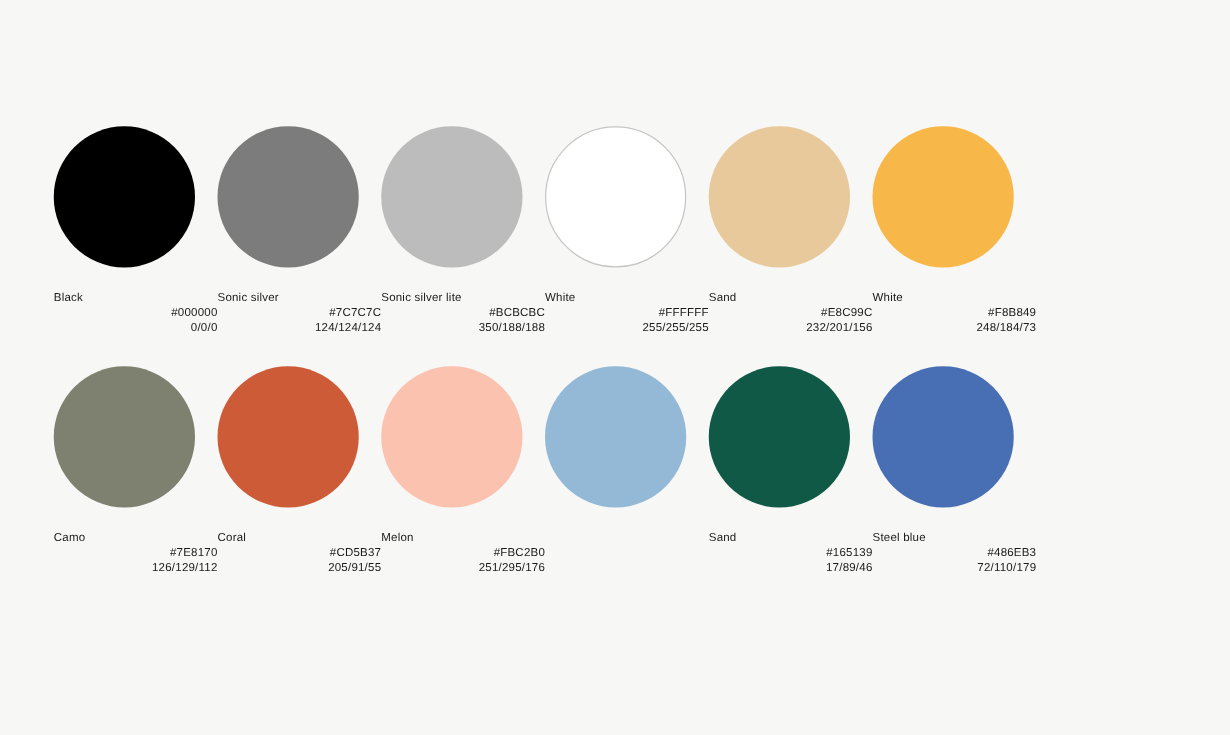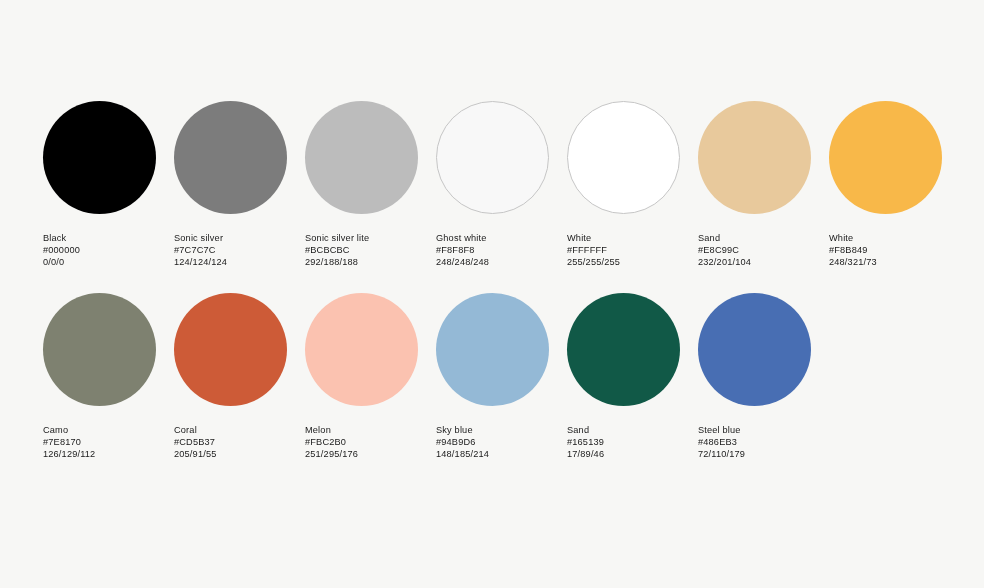--- a/index.html
+++ b/index.html
@@ -57,23 +57,25 @@
     line-height: 12.2px;
     letter-spacing: 0.18px;
     color: #1a1a1a;
     white-space: nowrap;
   }
   .swatch-name {
     font-weight: 400;
   }
   .swatch-hex {
     font-weight: 400;
+    text-align: right;
   }
   .swatch-rgb {
     font-weight: 400;
+    text-align: right;
   }
 </style>
 </head>
 <body style="background: rgb(247, 247, 245);">
 
 <div id="palette-board">
   <div class="swatch-row" id="swatch-row-1">
       <div class="swatch-cell">
         <div class="swatch-circle" style="background: rgb(0, 0, 0);"></div>
         <div class="swatch-meta">
@@ -88,53 +90,45 @@
           <span class="swatch-line swatch-name">Sonic silver</span>
           <span class="swatch-line swatch-hex">#7C7C7C</span>
           <span class="swatch-line swatch-rgb">124/124/124</span>
         </div>
       </div>
       <div class="swatch-cell">
         <div class="swatch-circle" style="background: rgb(188, 188, 188);"></div>
         <div class="swatch-meta">
           <span class="swatch-line swatch-name">Sonic silver lite</span>
           <span class="swatch-line swatch-hex">#BCBCBC</span>
-          <span class="swatch-line swatch-rgb">292/188/188</span>
-        </div>
-      </div>
-      <div class="swatch-cell">
-        <div class="swatch-circle bordered" style="background: rgb(248, 248, 248); border-color: rgb(198, 198, 198);"></div>
-        <div class="swatch-meta">
-          <span class="swatch-line swatch-name">Ghost white</span>
-          <span class="swatch-line swatch-hex">#F8F8F8</span>
-          <span class="swatch-line swatch-rgb">248/248/248</span>
+          <span class="swatch-line swatch-rgb">350/188/188</span>
         </div>
       </div>
       <div class="swatch-cell">
         <div class="swatch-circle bordered" style="background: rgb(255, 255, 255); border-color: rgb(198, 198, 198);"></div>
         <div class="swatch-meta">
           <span class="swatch-line swatch-name">White</span>
           <span class="swatch-line swatch-hex">#FFFFFF</span>
           <span class="swatch-line swatch-rgb">255/255/255</span>
         </div>
       </div>
       <div class="swatch-cell">
         <div class="swatch-circle" style="background: rgb(232, 201, 156);"></div>
         <div class="swatch-meta">
           <span class="swatch-line swatch-name">Sand</span>
           <span class="swatch-line swatch-hex">#E8C99C</span>
-          <span class="swatch-line swatch-rgb">232/201/104</span>
+          <span class="swatch-line swatch-rgb">232/201/156</span>
         </div>
       </div>
       <div class="swatch-cell">
         <div class="swatch-circle" style="background: rgb(248, 184, 73);"></div>
         <div class="swatch-meta">
           <span class="swatch-line swatch-name">White</span>
           <span class="swatch-line swatch-hex">#F8B849</span>
-          <span class="swatch-line swatch-rgb">248/321/73</span>
+          <span class="swatch-line swatch-rgb">248/184/73</span>
         </div>
       </div>
     </div>
   <div class="swatch-row" id="swatch-row-2">
       <div class="swatch-cell">
         <div class="swatch-circle" style="background: rgb(126, 129, 112);"></div>
         <div class="swatch-meta">
           <span class="swatch-line swatch-name">Camo</span>
           <span class="swatch-line swatch-hex">#7E8170</span>
           <span class="swatch-line swatch-rgb">126/129/112</span>
@@ -151,25 +145,20 @@
       <div class="swatch-cell">
         <div class="swatch-circle" style="background: rgb(251, 194, 176);"></div>
         <div class="swatch-meta">
           <span class="swatch-line swatch-name">Melon</span>
           <span class="swatch-line swatch-hex">#FBC2B0</span>
           <span class="swatch-line swatch-rgb">251/295/176</span>
         </div>
       </div>
       <div class="swatch-cell">
         <div class="swatch-circle" style="background: rgb(148, 185, 214);"></div>
-        <div class="swatch-meta">
-          <span class="swatch-line swatch-name">Sky blue</span>
-          <span class="swatch-line swatch-hex">#94B9D6</span>
-          <span class="swatch-line swatch-rgb">148/185/214</span>
-        </div>
       </div>
       <div class="swatch-cell">
         <div class="swatch-circle" style="background: rgb(17, 89, 71);"></div>
         <div class="swatch-meta">
           <span class="swatch-line swatch-name">Sand</span>
           <span class="swatch-line swatch-hex">#165139</span>
           <span class="swatch-line swatch-rgb">17/89/46</span>
         </div>
       </div>
       <div class="swatch-cell">

